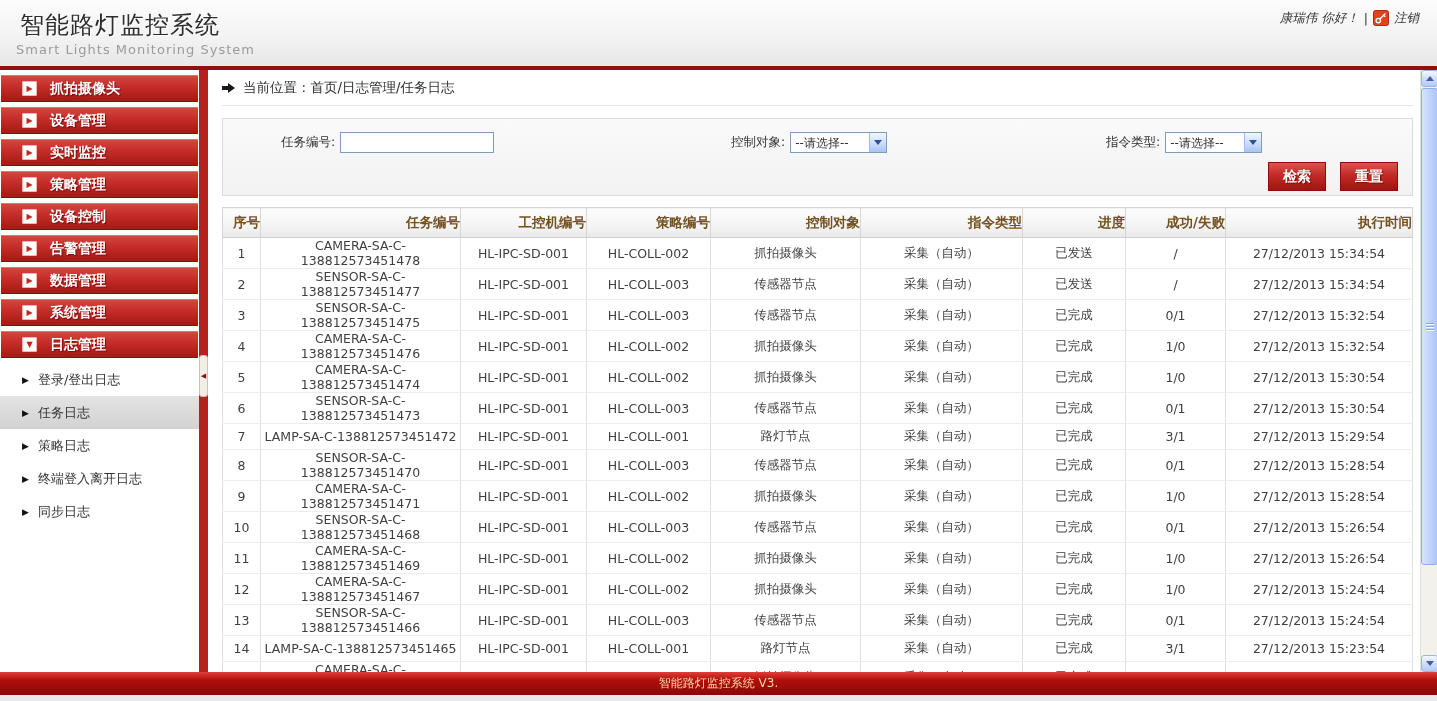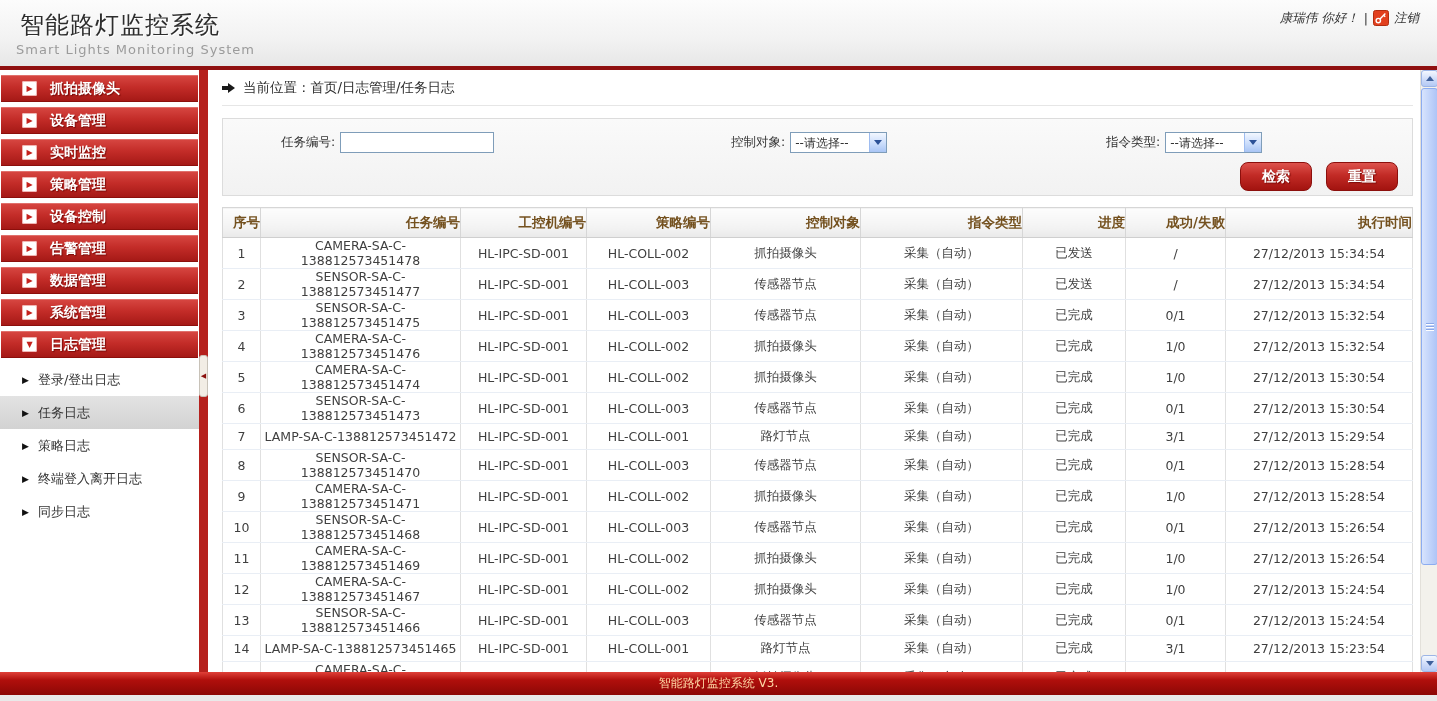--- a/index.html
+++ b/index.html
@@ -44,21 +44,21 @@
 
   .filter-panel { margin-top:12px; height:78px; background:linear-gradient(180deg,#fafafa,#f2f2f2); border:1px solid #dcdcdc; position:relative; font-size:12.5px; color:#333; }
   .f-group { position:absolute; top:12px; display:flex; align-items:center; gap:5px; height:22px; }
   .f-task { left:58px; } .f-target { left:508px; } .f-type { left:883px; }
   .xp-input { width:154px; height:21px; border:1px solid #7f9db9; background:#fff; font-size:12px; padding:0 3px; font-family:inherit; }
   .xp-select { width:97px; height:21px; border:1px solid #7f9db9; background:#fff; display:flex; align-items:flex-end; justify-content:space-between; cursor:pointer; }
   .xp-select .val { padding-left:4px; font-size:12px; color:#333; white-space:nowrap; }
   .xp-select .btn { width:17px; height:19px; background:linear-gradient(180deg,#f2f7ff 0%,#cfe0fc 50%,#a9c5f5 100%); border-left:1px solid #9ebcf0; display:flex; align-items:center; justify-content:center; }
   .xp-select .tri { width:0; height:0; border-left:4px solid transparent; border-right:4px solid transparent; border-top:5px solid #2c5197; }
   .btn-row { position:absolute; right:14px; top:43px; display:flex; gap:14px; }
-  .red-btn { width:72px; height:29px; border:1px solid #8c0f0c; border-radius:8px; color:#fff; font-weight:bold; font-size:14px; cursor:pointer; font-family:inherit;
+  .red-btn { width:58px; height:29px; border:1px solid #8c0f0c; border-radius:0; color:#fff; font-weight:bold; font-size:14px; cursor:pointer; font-family:inherit;
     background:linear-gradient(180deg,#dd524c 0%,#c22b26 45%,#a2130f 100%); text-shadow:1px 1px 1px #7a0b08; }
 
   
   .table-wrap { margin-top:11px; height:465px; overflow:hidden; }
   table { width:100%; border-collapse:collapse; table-layout:fixed; }
   th { height:30px; background:linear-gradient(180deg,#fdfdfd 0%,#f2f2f2 70%,#e9e9e9 100%); color:#74511f; font-size:13.5px; font-weight:bold;
     border:1px solid #d6d6d6; border-bottom:1px solid #cfcfcf;text-align:right; }
   td { height:26px; text-align:center; font-size:12.5px; color:#3f3f3f; background:#fff;
     border-left:1px solid #e0e0e0; border-right:1px solid #e0e0e0; border-bottom:1px solid #e9eef5; }
   table { border:1px solid #cccccc; }

